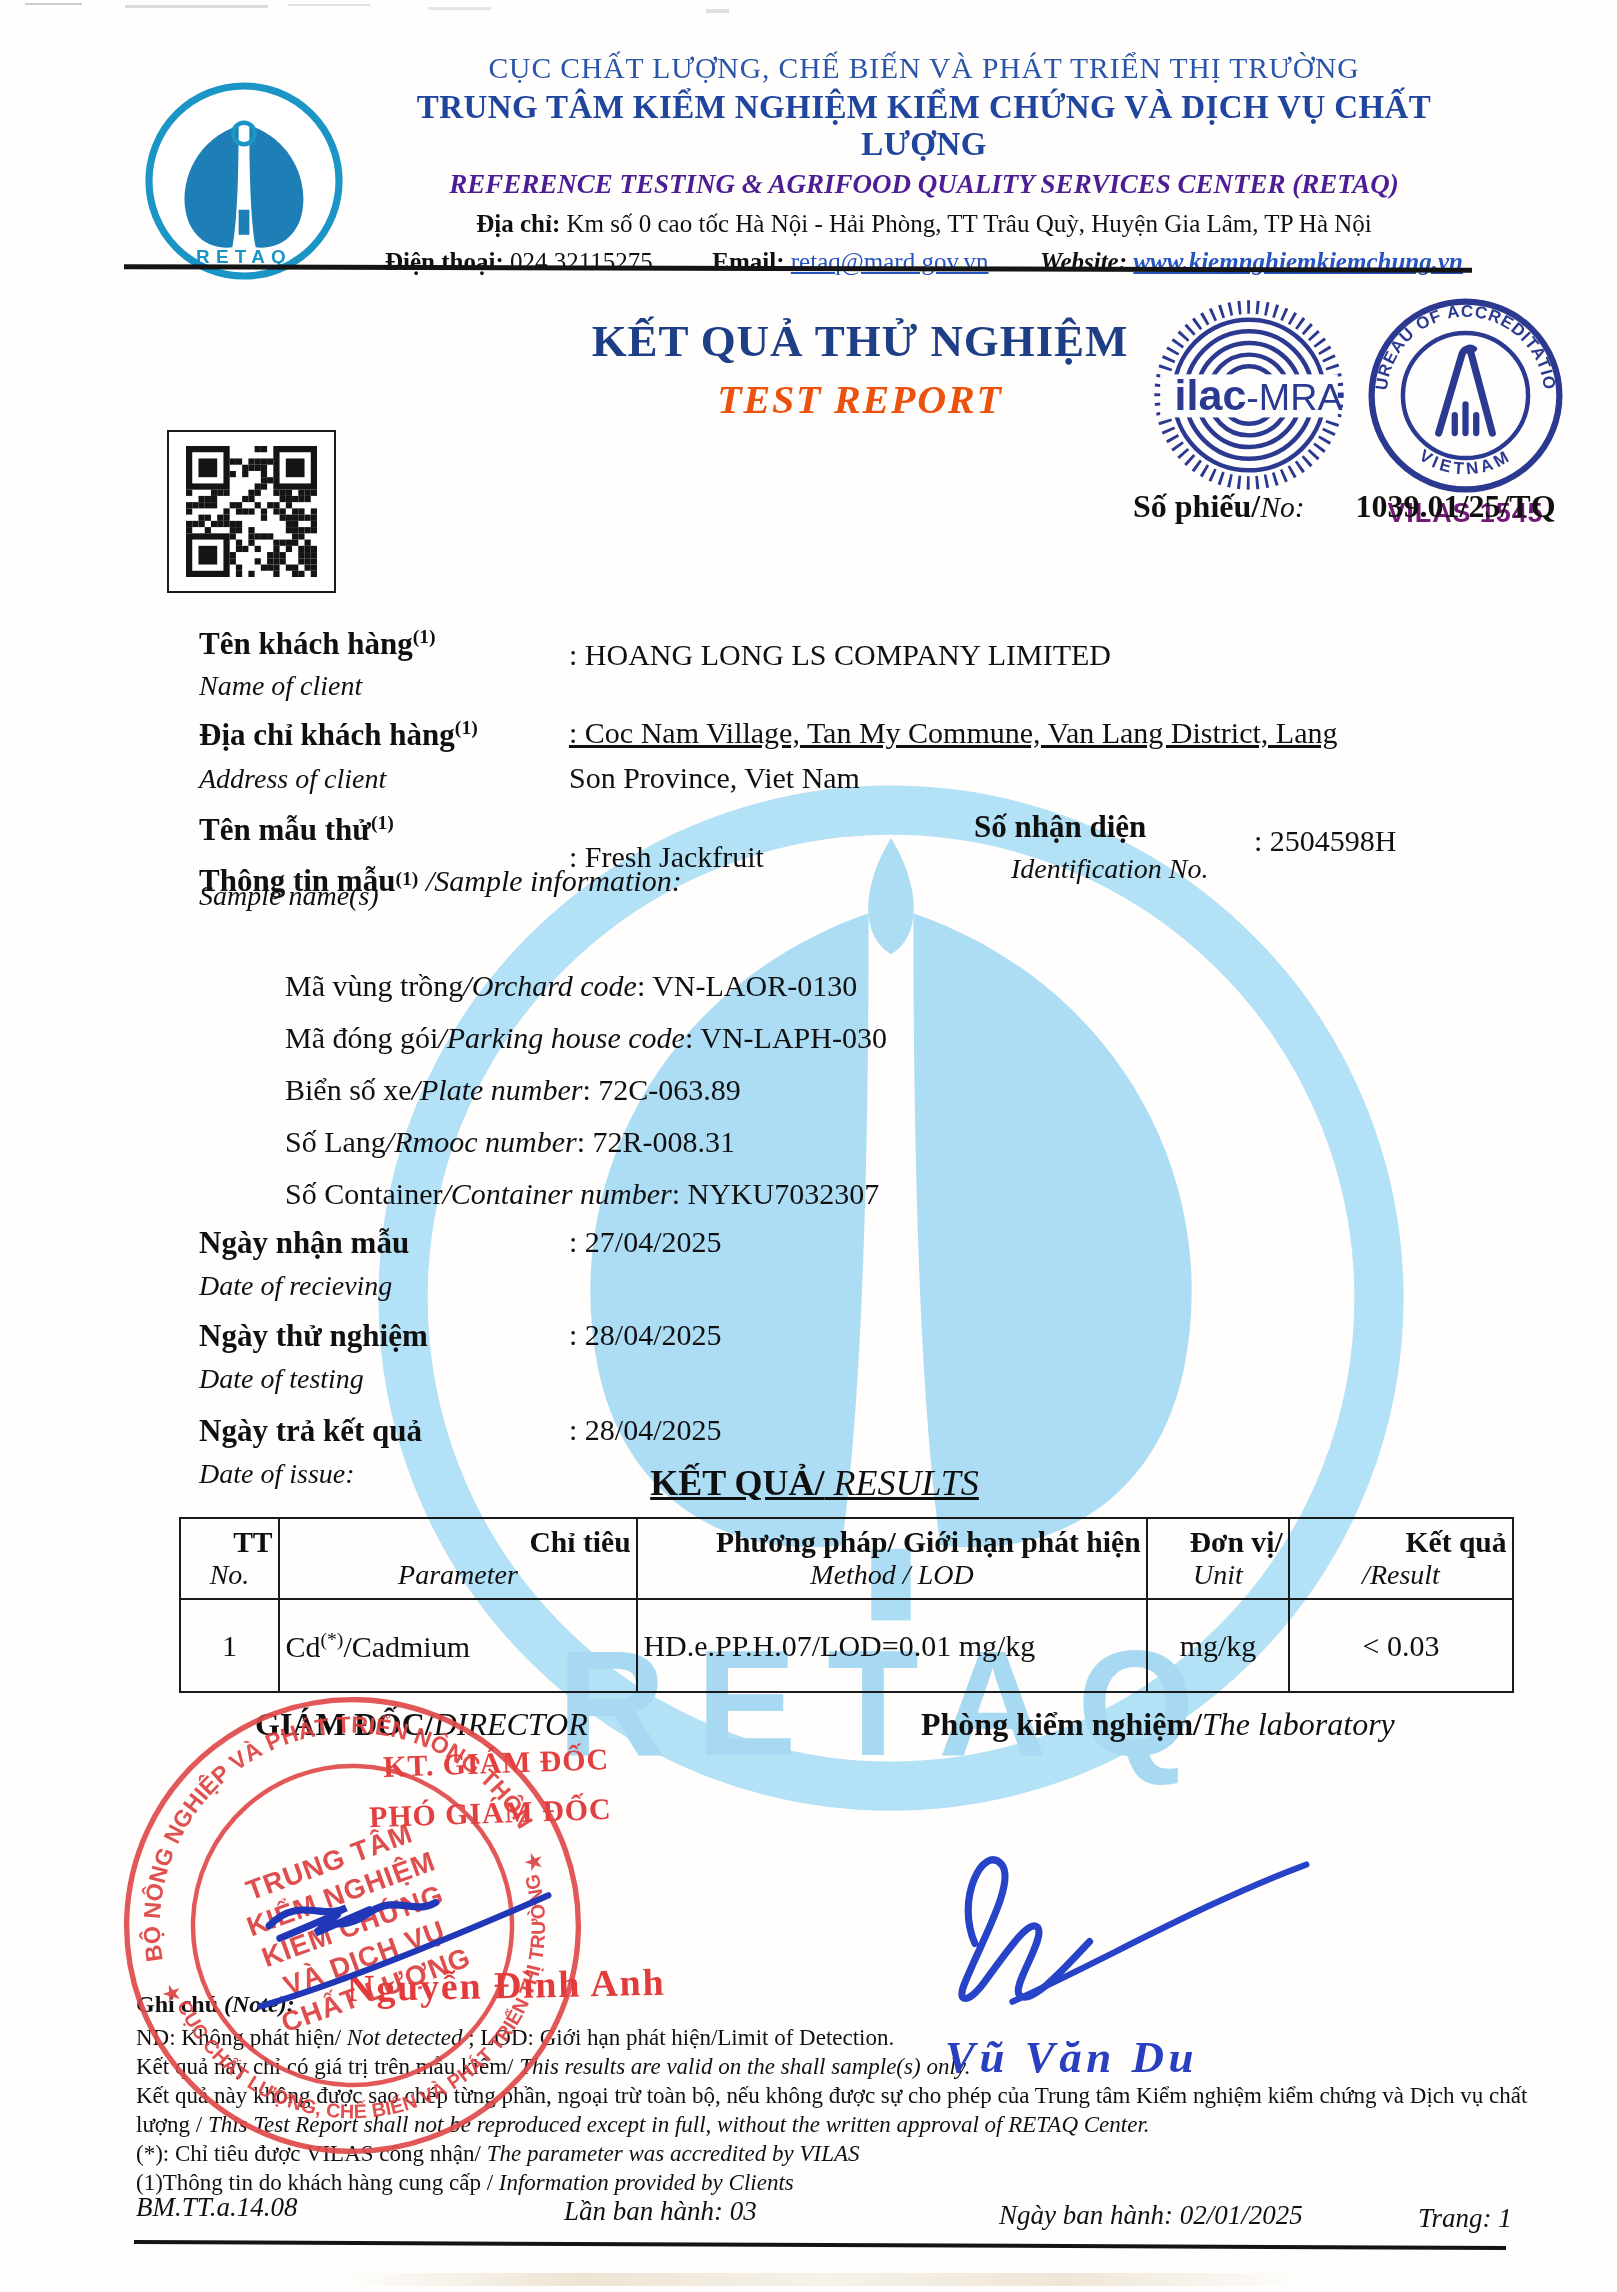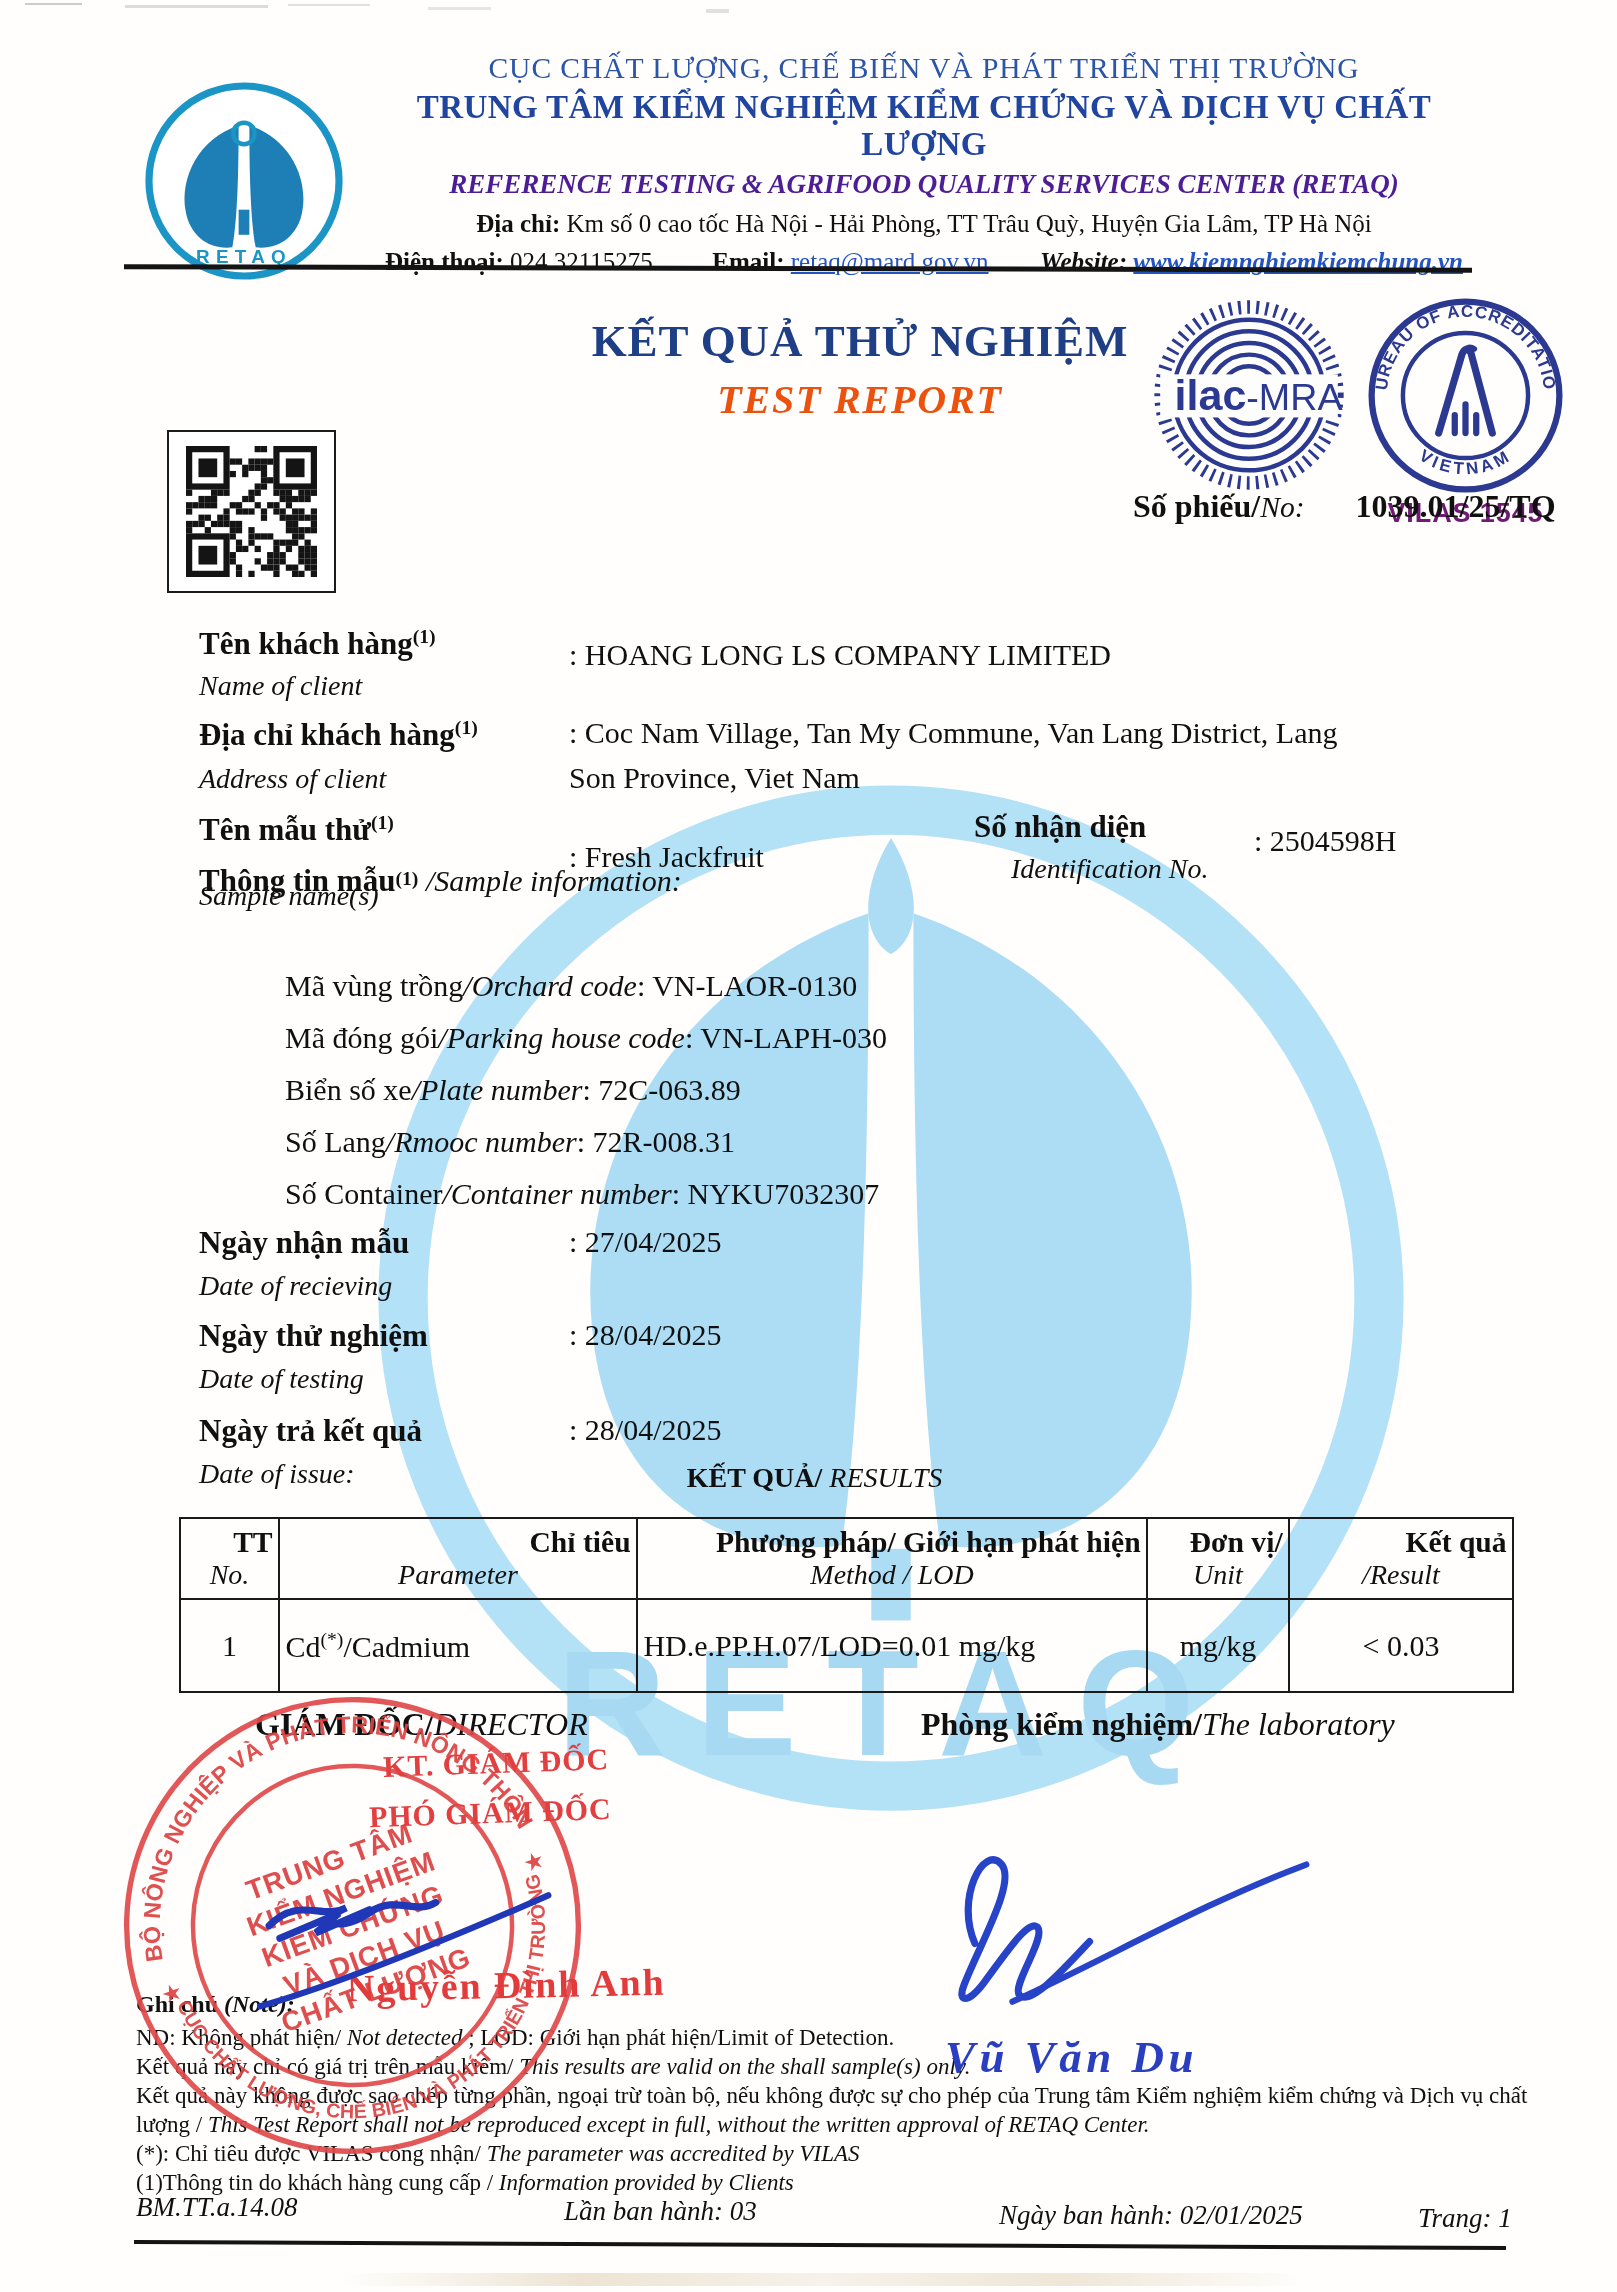--- a/index.html
+++ b/index.html
@@ -25,21 +25,21 @@
   .vilas{font-size:27px;font-weight:bold;color:#701a75;letter-spacing:0.9px;}
   
   .repno{font-size:32px;}
   .repno .no{font-size:29.6px;}
   
   .lvi{font-size:31px;font-weight:bold;}
   .len{font-size:28px;font-style:italic;}
   .val{font-size:30px;}
   sup{font-size:19.7px;}
   
-  .res-head{font-size:28px;}
+  .res-head{font-size:36px;text-decoration:underline;}
   table.results{border-collapse:collapse;table-layout:fixed;}
   table.results td{border:2.7px solid #1a1a1a;vertical-align:middle;padding:7.2px 5.4px;}
   .th-vi{font-size:29.6px;font-weight:bold;text-align:right;}
   .th-en{font-size:28px;font-style:italic;text-align:center;}
   .cell{font-size:30px;text-align:center;}
   .cell-left{font-size:30px;text-align:left;padding-left:12.5px;}
   
   .sig-head{font-size:32px;}
   .stamp-line{font-size:30px;font-weight:bold;color:#e24040;letter-spacing:0.9px;}
   .red-name{font-size:38px;font-weight:600;color:#e23b3b;letter-spacing:1.8px;}
@@ -311,21 +311,21 @@
     <span class="b">Số phiếu/</span><span class="i no">No:</span>
     <span class="b" style="margin-left:43px;">1039.01/25/TQ</span>
   </div>
 
   <div class="abs lvi" style="left:199px;top:625px;z-index:2;"><span>Tên khách hàng</span><sup>(1)</sup></div>
   <div class="abs len" style="left:199px;top:670px;z-index:2;">Name of client</div>
   <div class="abs val" style="left:569px;top:638px;z-index:2;">: HOANG LONG LS COMPANY LIMITED</div>
 
   <div class="abs lvi" style="left:199px;top:716px;z-index:2;"><span>Địa chỉ khách hàng</span><sup>(1)</sup></div>
   <div class="abs len" style="left:199px;top:763px;z-index:2;">Address of client</div>
-  <div class="abs val" style="left:569px;top:716px;z-index:2;">: Coc Nam Village, Tan My Commune, Van Lang District, Lang</div>
+  <div class="abs val" style="left:569px;top:716px;z-index:2;text-decoration:underline;">: Coc Nam Village, Tan My Commune, Van Lang District, Lang</div>
   <div class="abs val" style="left:569px;top:761px;z-index:2;">Son Province, Viet Nam</div>
 
   <div class="abs lvi" style="left:199px;top:811px;z-index:2;"><span>Tên mẫu thử</span><sup>(1)</sup></div>
   <div class="abs len" style="left:199px;top:880px;z-index:2;">Sample name(s)</div>
   <div class="abs val" style="left:569px;top:840px;z-index:2;">: Fresh Jackfruit</div>
   <div class="abs lvi" style="left:974px;top:809px;z-index:2;">Số nhận diện</div>
   <div class="abs len" style="left:974px;top:853px;z-index:2;margin-left:37px;">Identification No.</div>
   <div class="abs val" style="left:1254px;top:824px;z-index:2;">: 2504598H</div>
 
   <div class="abs" style="left:199px;top:863px;z-index:2;">

